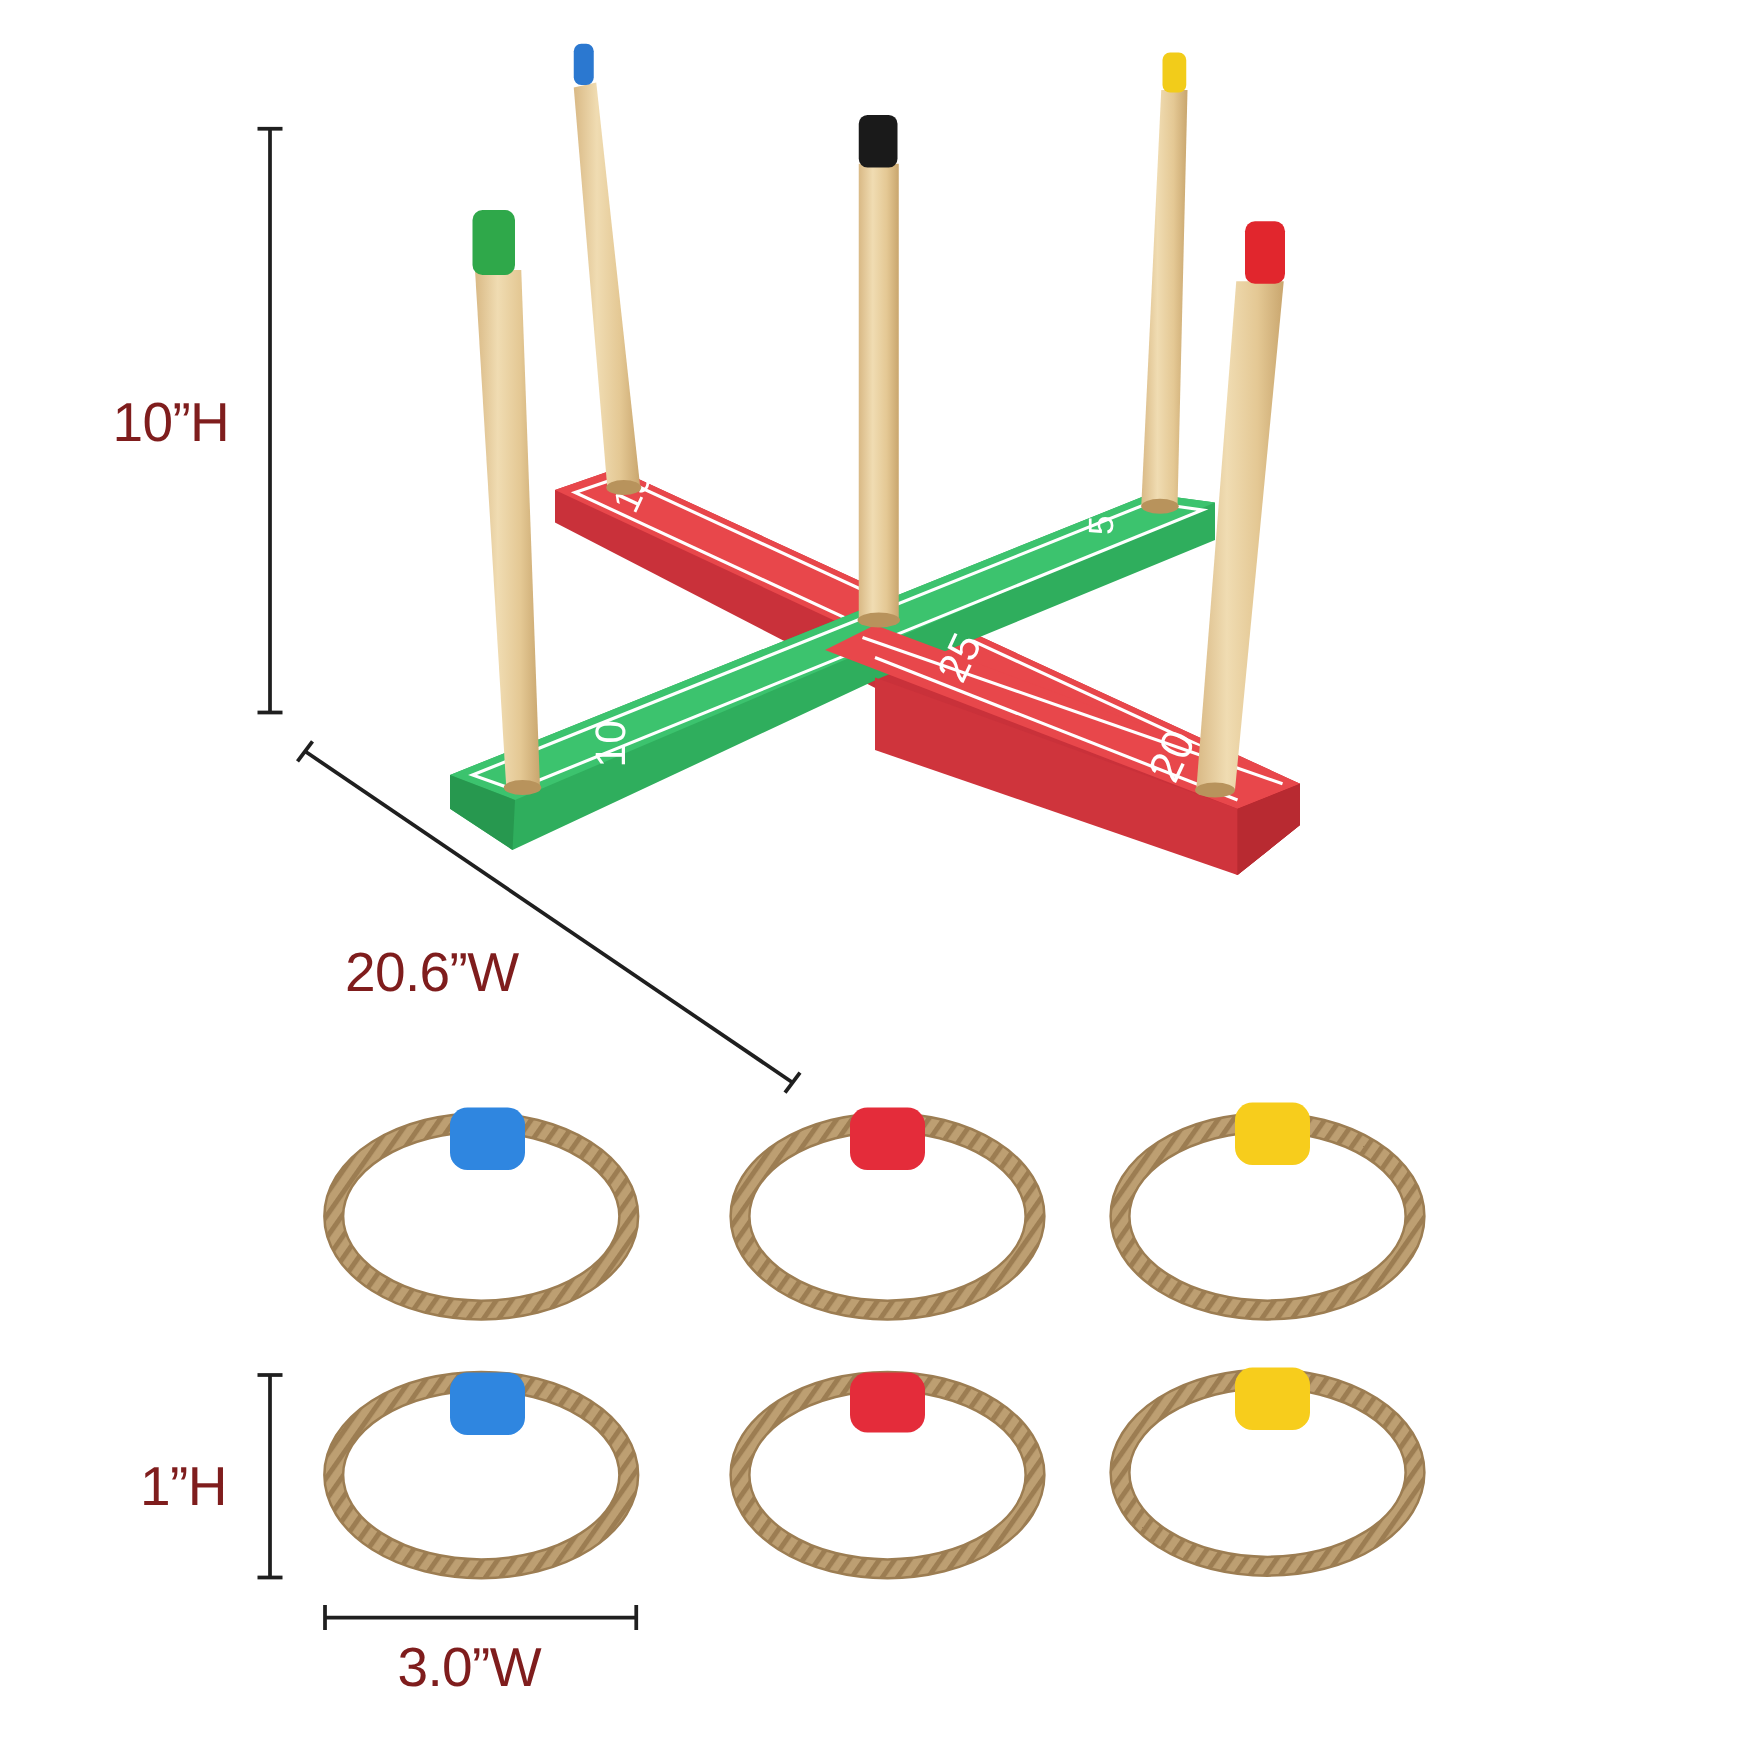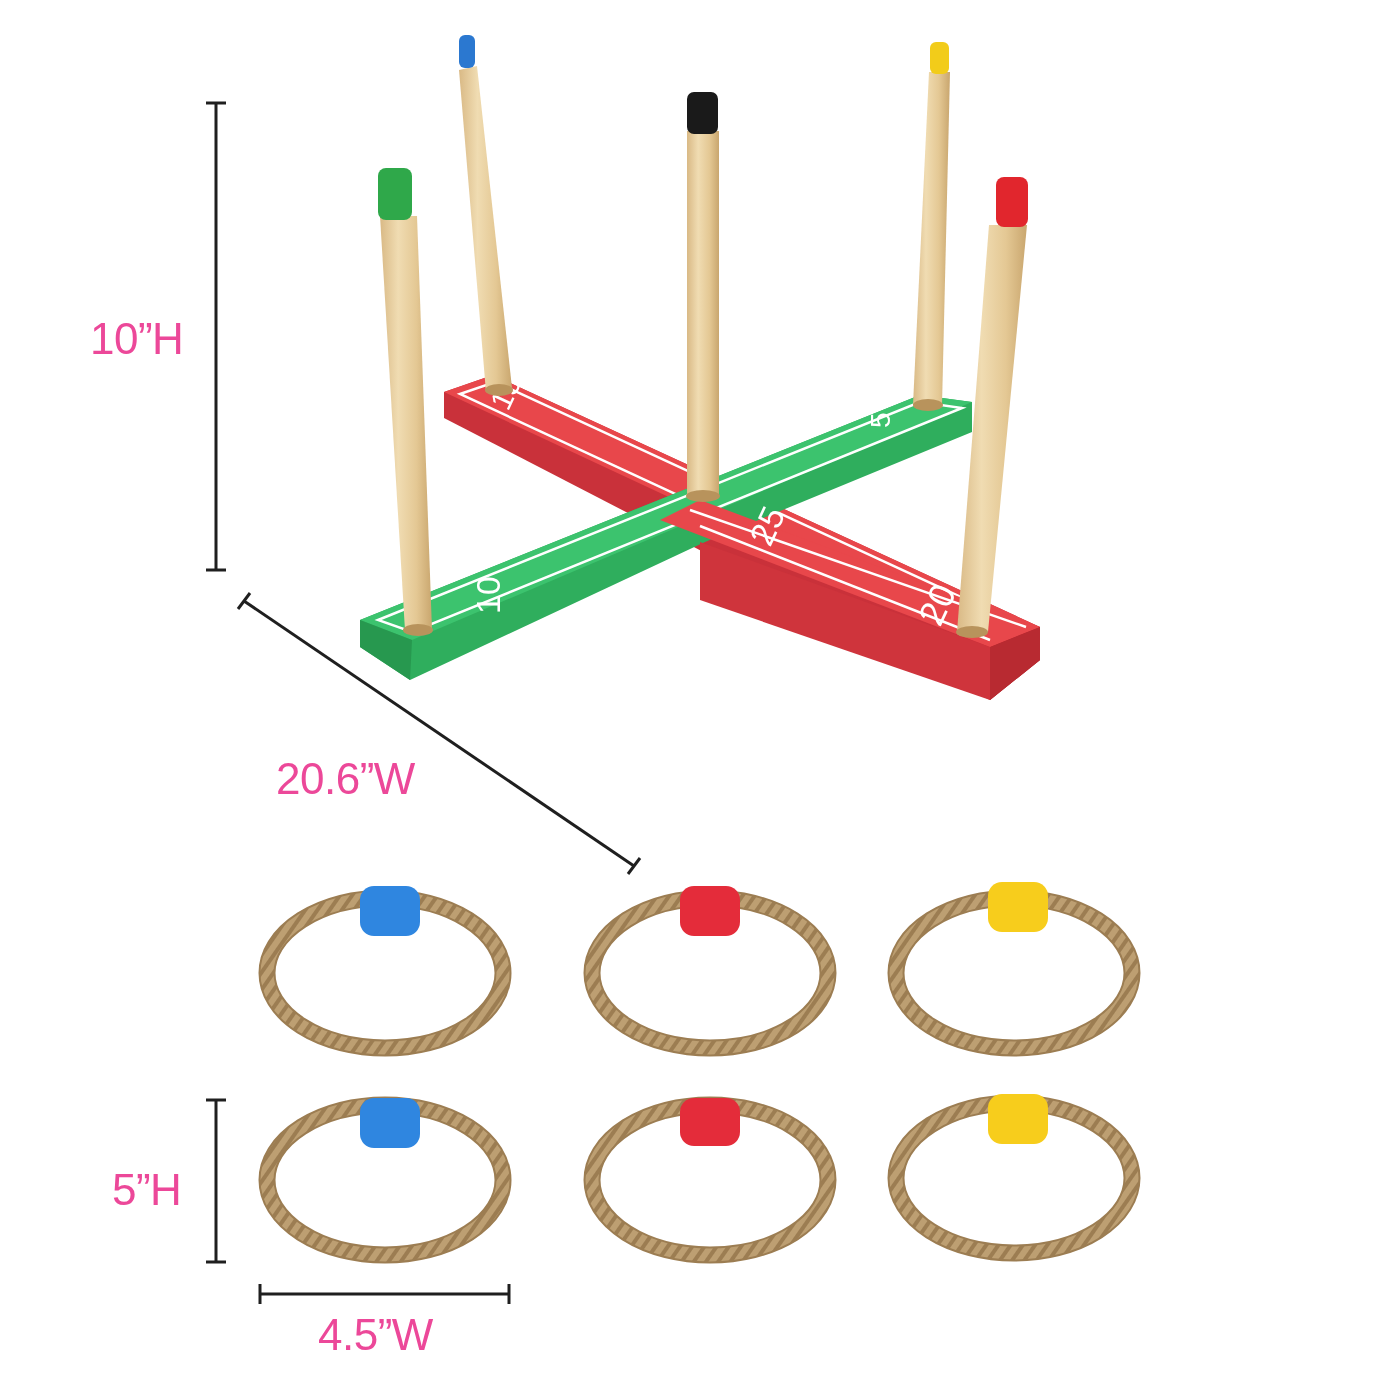--- a/index.html
+++ b/index.html
@@ -1,18 +1,18 @@
 <!DOCTYPE html>
 <html><head>
 <meta charset="utf-8">
 <style>
   html,body{margin:0;padding:0;background:#ffffff;}
   body{width:1400px;height:1400px;position:relative;overflow:hidden;font-family:"Liberation Sans",sans-serif;}
   .canvas{position:absolute;left:0;top:0;width:1400px;height:1400px;}
-  .dim-label{position:absolute;font-family:"Liberation Sans",sans-serif;font-size:44px;color:#ec4899;letter-spacing:-0.5px;white-space:nowrap;}
+  .dim-label{position:absolute;font-family:"Liberation Sans",sans-serif;font-size:44px;color:#7f1d1d;letter-spacing:-0.5px;white-space:nowrap;}
 </style>
 </head>
 <body>
 
 <svg class="canvas" viewBox="0 0 1400 1400" xmlns="http://www.w3.org/2000/svg">
   <defs>
     <linearGradient id="wood" x1="0" x2="1" y1="0" y2="0">
       <stop offset="0" stop-color="#d9b985"></stop>
       <stop offset="0.35" stop-color="#f0dcb2"></stop>
       <stop offset="0.7" stop-color="#e4c894"></stop>
@@ -132,14 +132,14 @@
   </g>
   <g>
     <ellipse cx="1014" cy="1178" rx="118" ry="75" fill="none" stroke="#9c7d52" stroke-width="17"></ellipse>
     <ellipse cx="1014" cy="1178" rx="118" ry="75" fill="none" stroke="url(#rope)" stroke-width="13"></ellipse>
     <rect x="988" y="1094" width="60" height="50" rx="14" fill="#f7cd1c"></rect>
   </g>
 </svg>
 
 <div class="dim-label" style="left:90px;top:314px;">10”H</div>
 <div class="dim-label" style="left:276px;top:754px;">20.6”W</div>
-<div class="dim-label" style="left:112px;top:1165px;">5”H</div>
-<div class="dim-label" style="left:318px;top:1310px;">4.5”W</div>
+<div class="dim-label" style="left:112px;top:1165px;">1”H</div>
+<div class="dim-label" style="left:318px;top:1310px;">3.0”W</div>
 
 </body></html>

